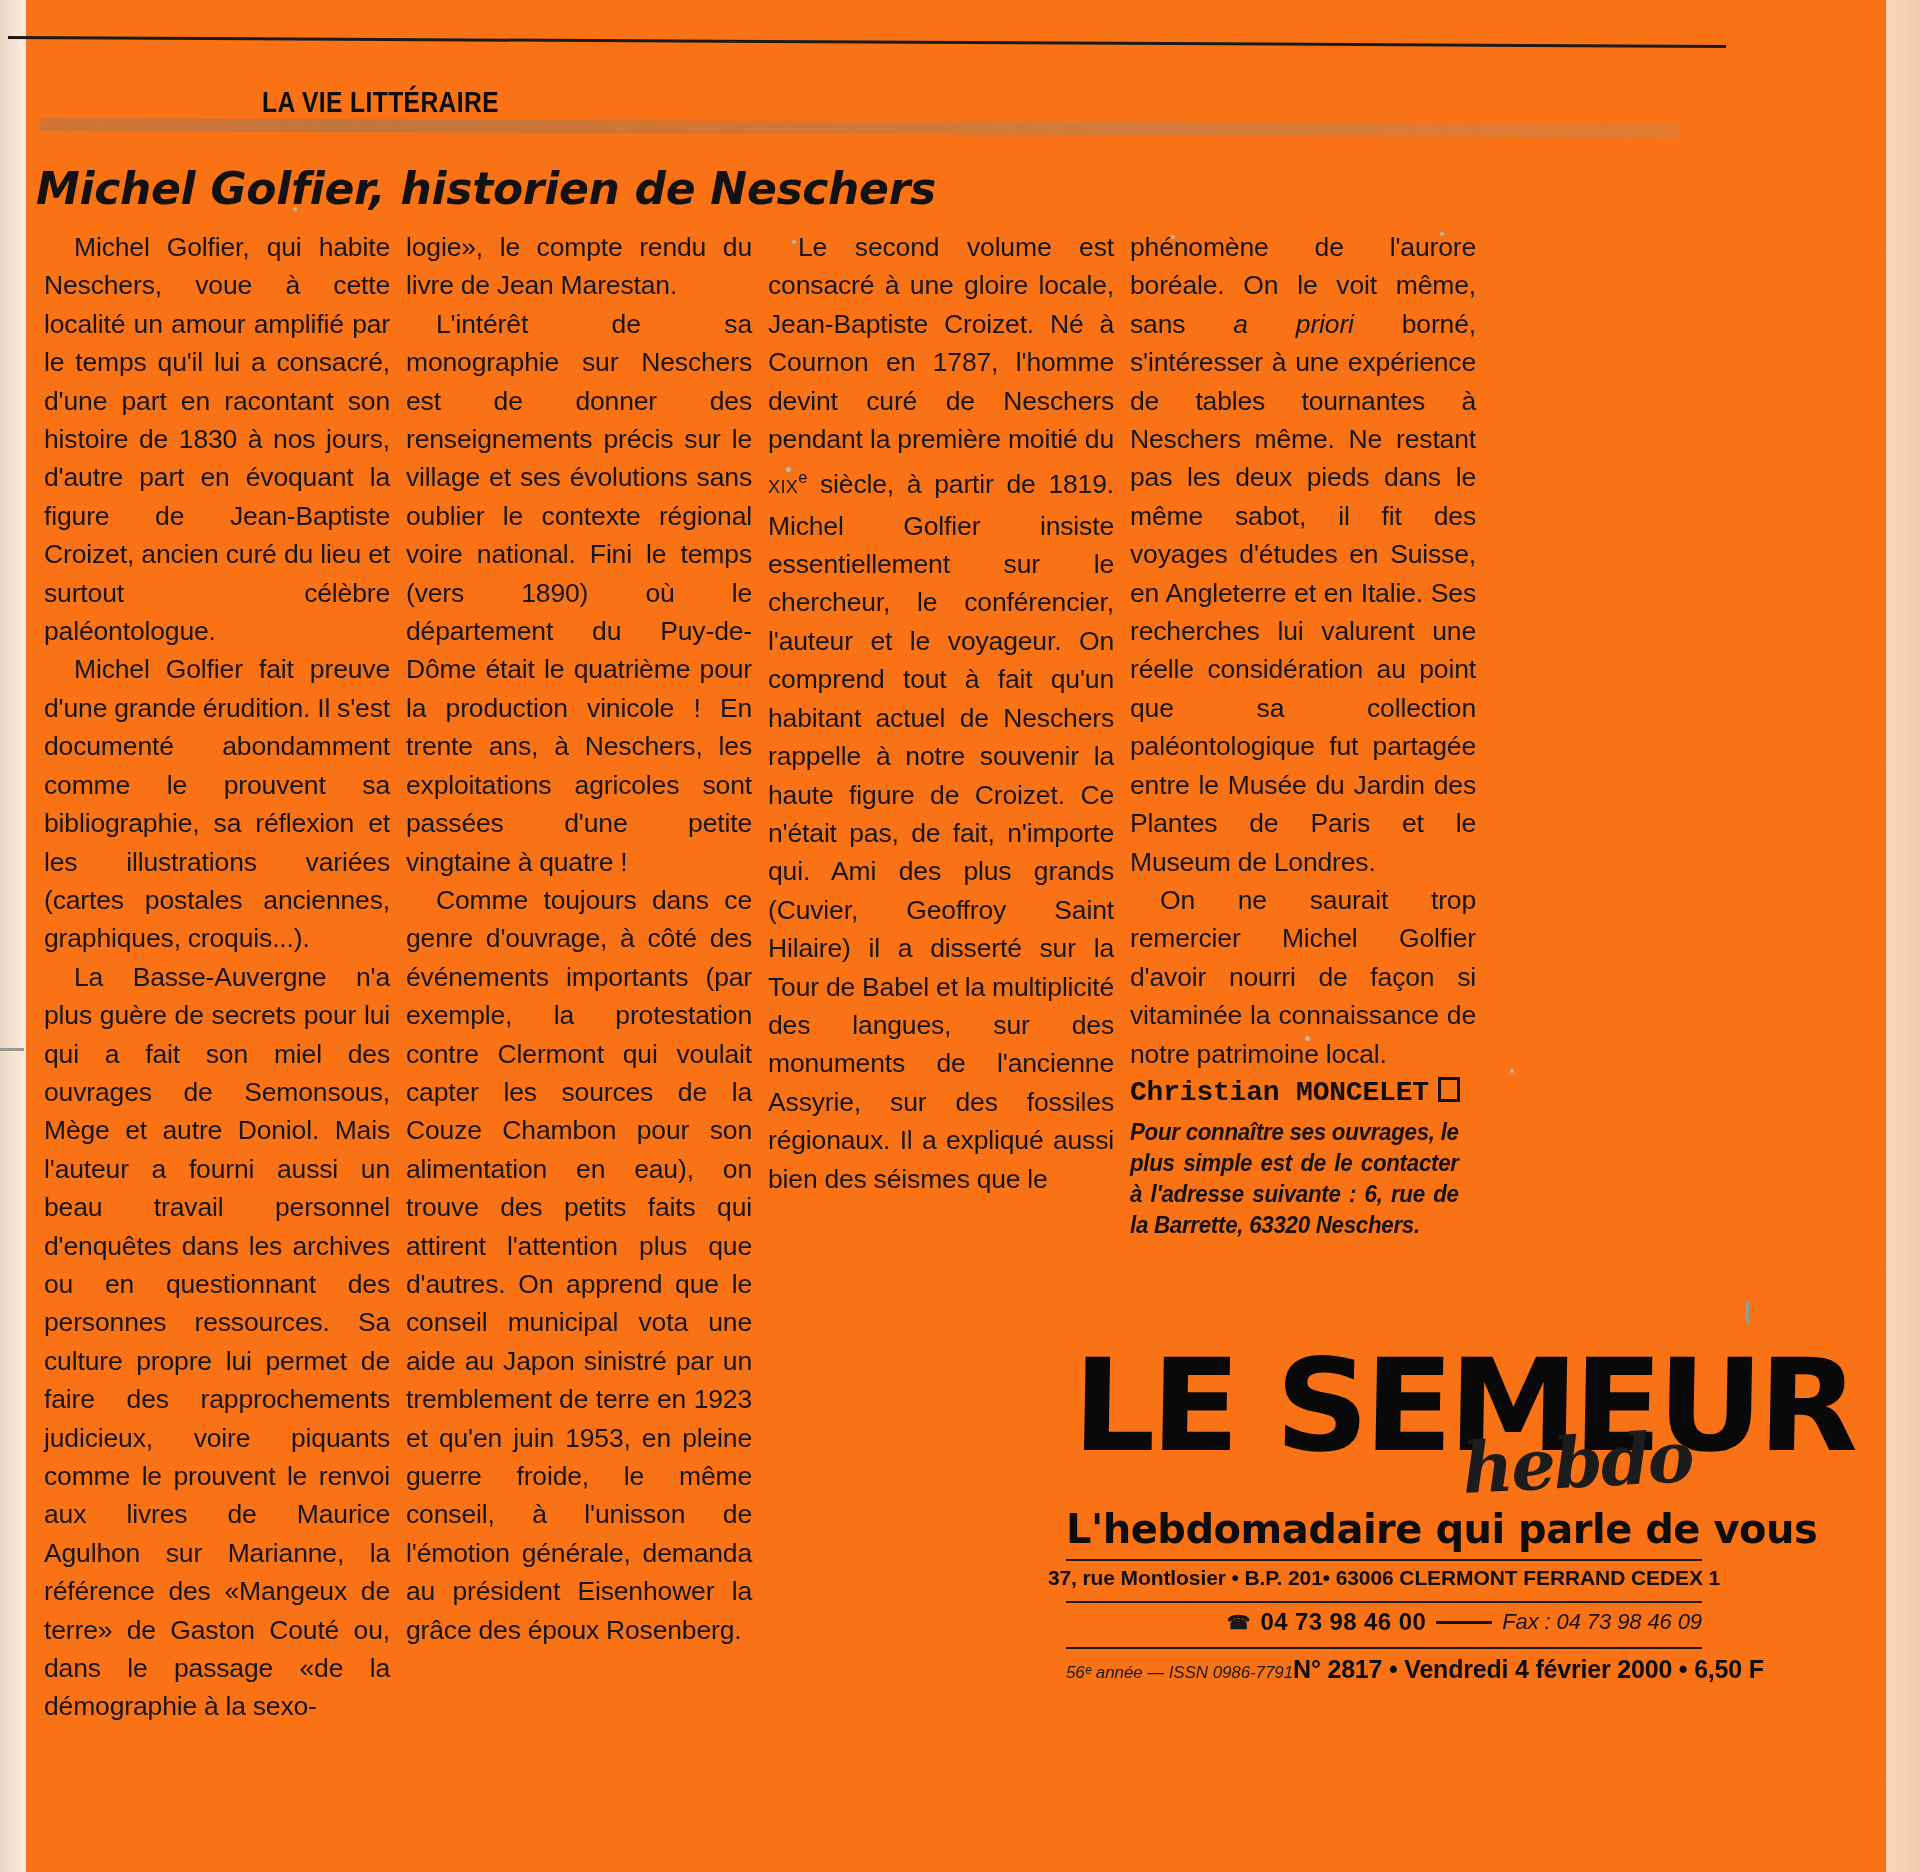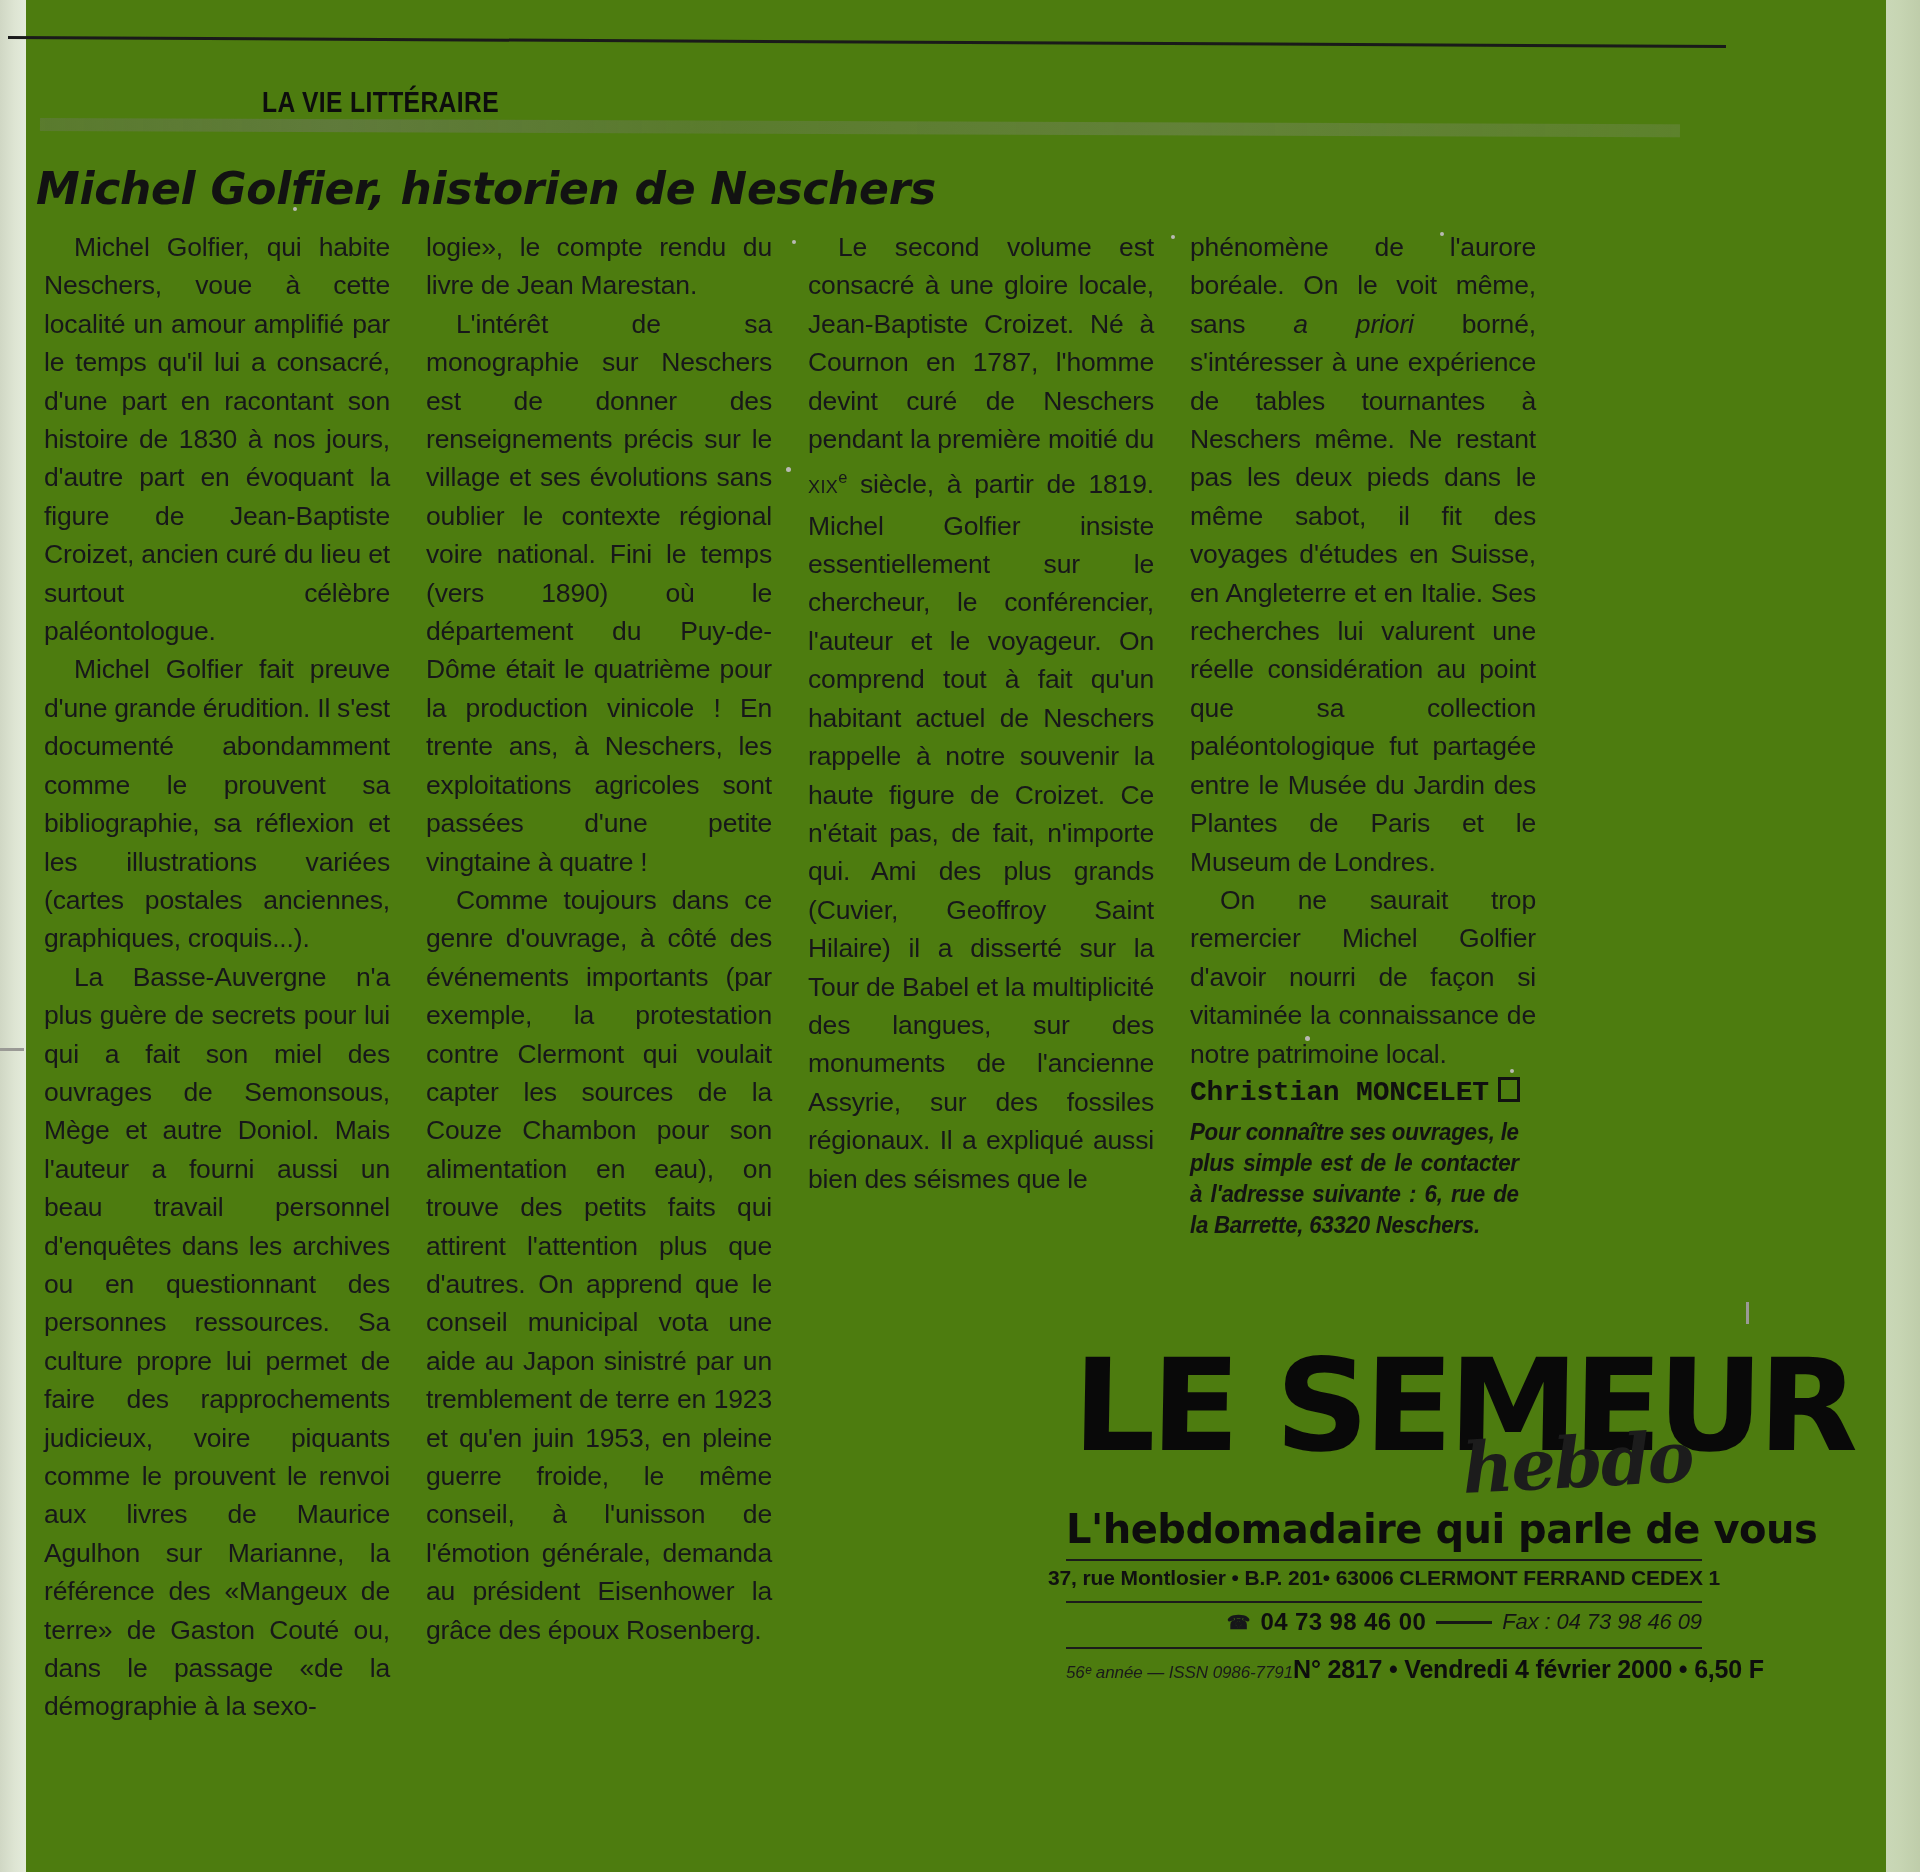--- a/index.html
+++ b/index.html
@@ -13,21 +13,21 @@
     position: relative;
     font-family: "Liberation Sans", sans-serif;
     color: #16161a;
     overflow: hidden;
   }
 
   
   #scan {
     position: absolute;
     inset: 0;
-    background: #4d7c0f;
+    background: #f97316;
   }
 
   
   .scan-edge-left {
     position: absolute;
     left: 0; top: 0; bottom: 0; width: 26px;
     background: linear-gradient(90deg, #e7e7e4 0%, #f7f7f5 55%, #ffffff 100%);
     opacity: .85;
   }
   .scan-edge-right {
@@ -94,21 +94,21 @@
     font-style: italic;
   }
 
   
   .cols {
     position: absolute;
     left: 44px;
     top: 228px;
     width: 1508px;
     display: flex;
-    gap: 36px;
+    gap: 16px;
   }
   .col {
     width: 346px;
   }
   .col p {
     margin: 0;
     text-align: justify;
     text-indent: 30px;
     font-family: "Liberation Sans", sans-serif;
     font-size: 26.5px;

